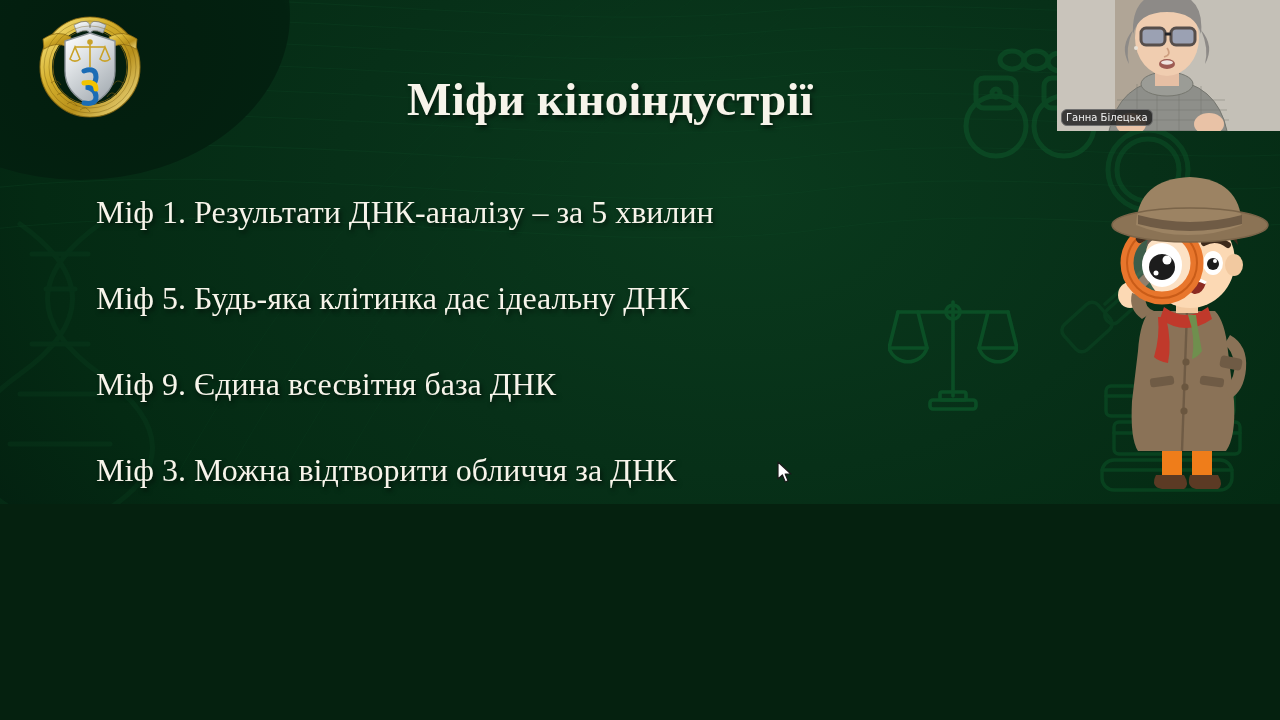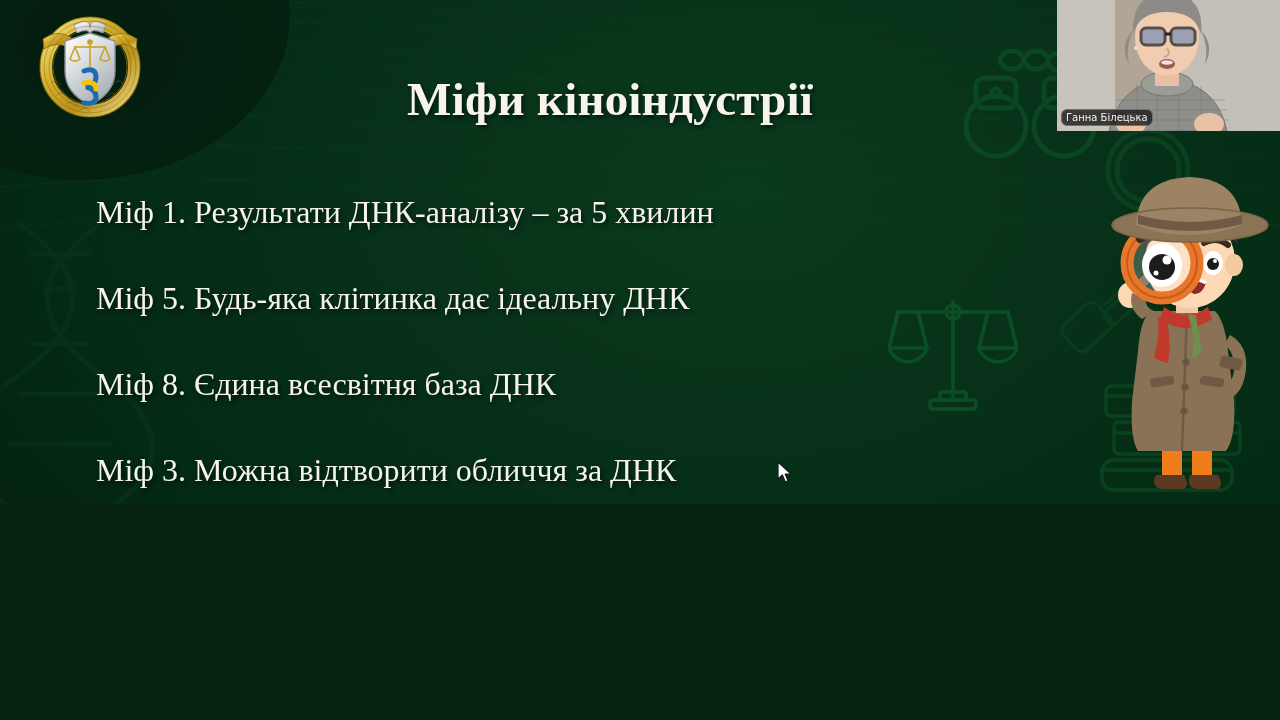--- a/index.html
+++ b/index.html
@@ -276,21 +276,21 @@
         <circle cx="59" cy="58" r="41"></circle>
       </g>
     </svg>
   </div>
 
   <h1 id="slide-title">Міфи кіноіндустрії</h1>
 
   <div id="myth-list">
     <div class="myth-line">Міф 1. Результати ДНК-аналізу – за 5 хвилин</div>
     <div class="myth-line">Міф 5. Будь-яка клітинка дає ідеальну ДНК</div>
-    <div class="myth-line">Міф 8. Єдина всесвітня база ДНК</div>
+    <div class="myth-line">Міф 9. Єдина всесвітня база ДНК</div>
     <div class="myth-line">Міф 3. Можна відтворити обличчя за ДНК</div>
   </div>
 
   <div id="detective">
     <svg width="200" height="345" viewBox="0 0 200 345">
 
       <rect x="82" y="278" width="20" height="42" fill="#ef7d1a"></rect>
       <rect x="112" y="278" width="20" height="42" fill="#ef7d1a"></rect>
 
       <path d="M76 316 q-6 12 6 14 h22 q6 -4 0 -14 z" fill="#5b3a24"></path>

